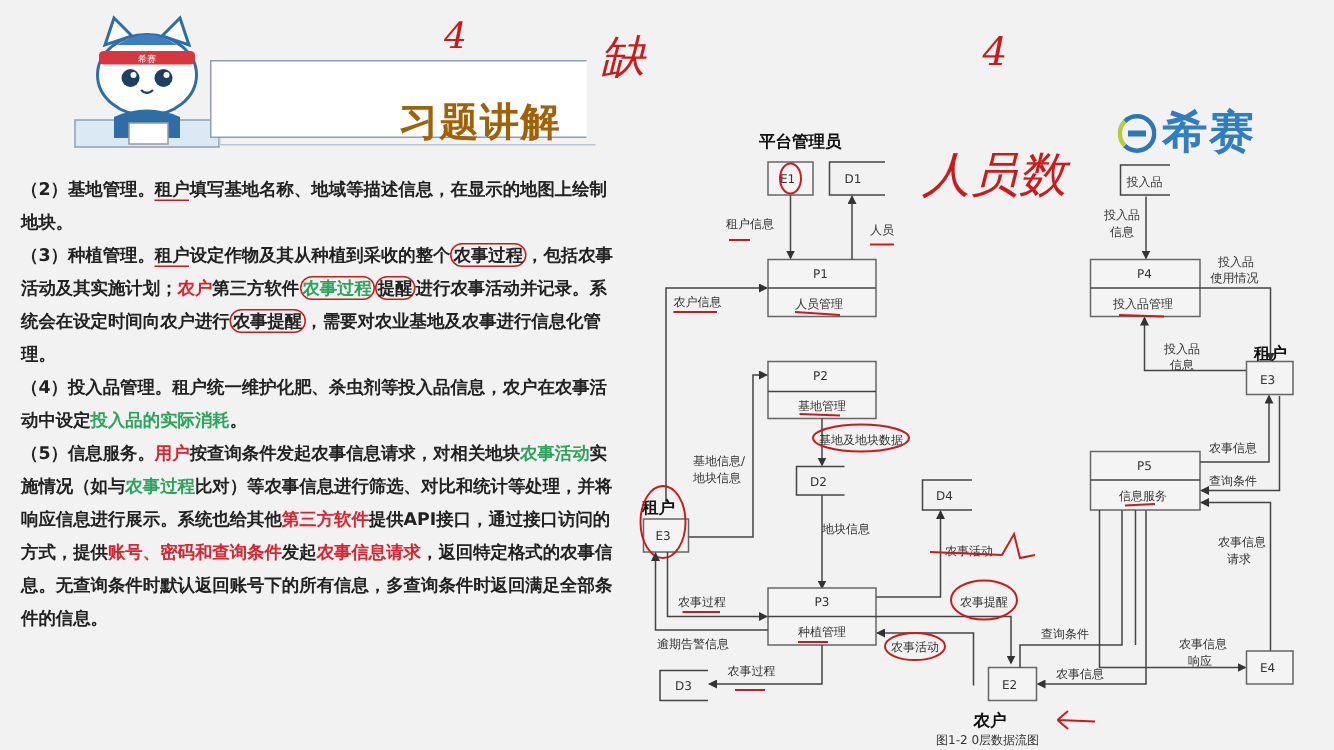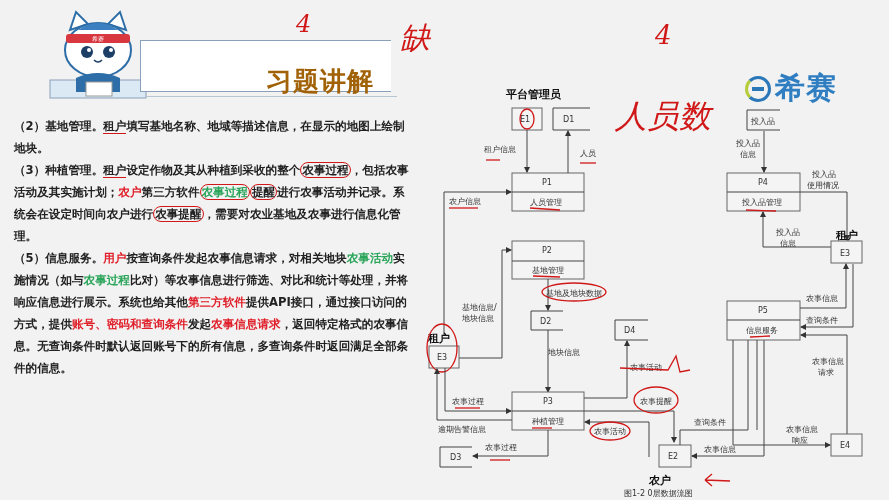--- a/index.html
+++ b/index.html
@@ -62,20 +62,23 @@
 <div class="hw" style="left:615px;top:95px;font-size:32px;text-align:right;">人员数</div>
 
 <div class="text">
   <p>
     <span>（2）基地管理。</span><span class="ul">租户</span><span>填写基地名称、地域等描述信息，在显示的地图上绘制地块。</span>
   </p>
   <p>
     <span>（3）种植管理。</span><span class="ul">租户</span><span>设定作物及其从种植到采收的整个</span><span class="circ">农事过程</span><span>，包括农事活动及其实施计划；</span><span class="red">农户</span><span>第三方软件</span><span class="green circ">农事过程</span><span class="circ">提醒</span><span>进行农事活动并记录。系统会在设定时间向农户进行</span><span class="circ">农事提醒</span><span>，需要对农业基地及农事进行信息化管理。</span>
   </p>
   <p>
+    <span>（4）投入品管理。租户统一维护化肥、杀虫剂等投入品信息，农户在农事活动中设定</span><span class="green">投入品的实际消耗</span><span>。</span>
+  </p>
+  <p>
     <span>（5）信息服务。</span><span class="red">用户</span><span>按查询条件发起农事信息请求，对相关地块</span><span class="green">农事活动</span><span>实施情况（如与</span><span class="green">农事过程</span><span>比对）等农事信息进行筛选、对比和统计等处理，并将响应信息进行展示。系统也给其他</span><span class="red">第三方软件</span><span>提供API接口，通过接口访问的方式，提供</span><span class="red">账号、密码和查询条件</span><span>发起</span><span class="red">农事信息请求</span><span>，返回特定格式的农事信息。无查询条件时默认返回账号下的所有信息，多查询条件时返回满足全部条件的信息。</span>
   </p>
 
 </div>
 
 <svg class="dfd" width="889" height="500">
   <defs>
     <marker id="ar" markerWidth="6" markerHeight="6" refX="5" refY="3" orient="auto">
         <path d="M0,0 L6,3 L0,6 Z" fill="#333"></path>
       </marker>

